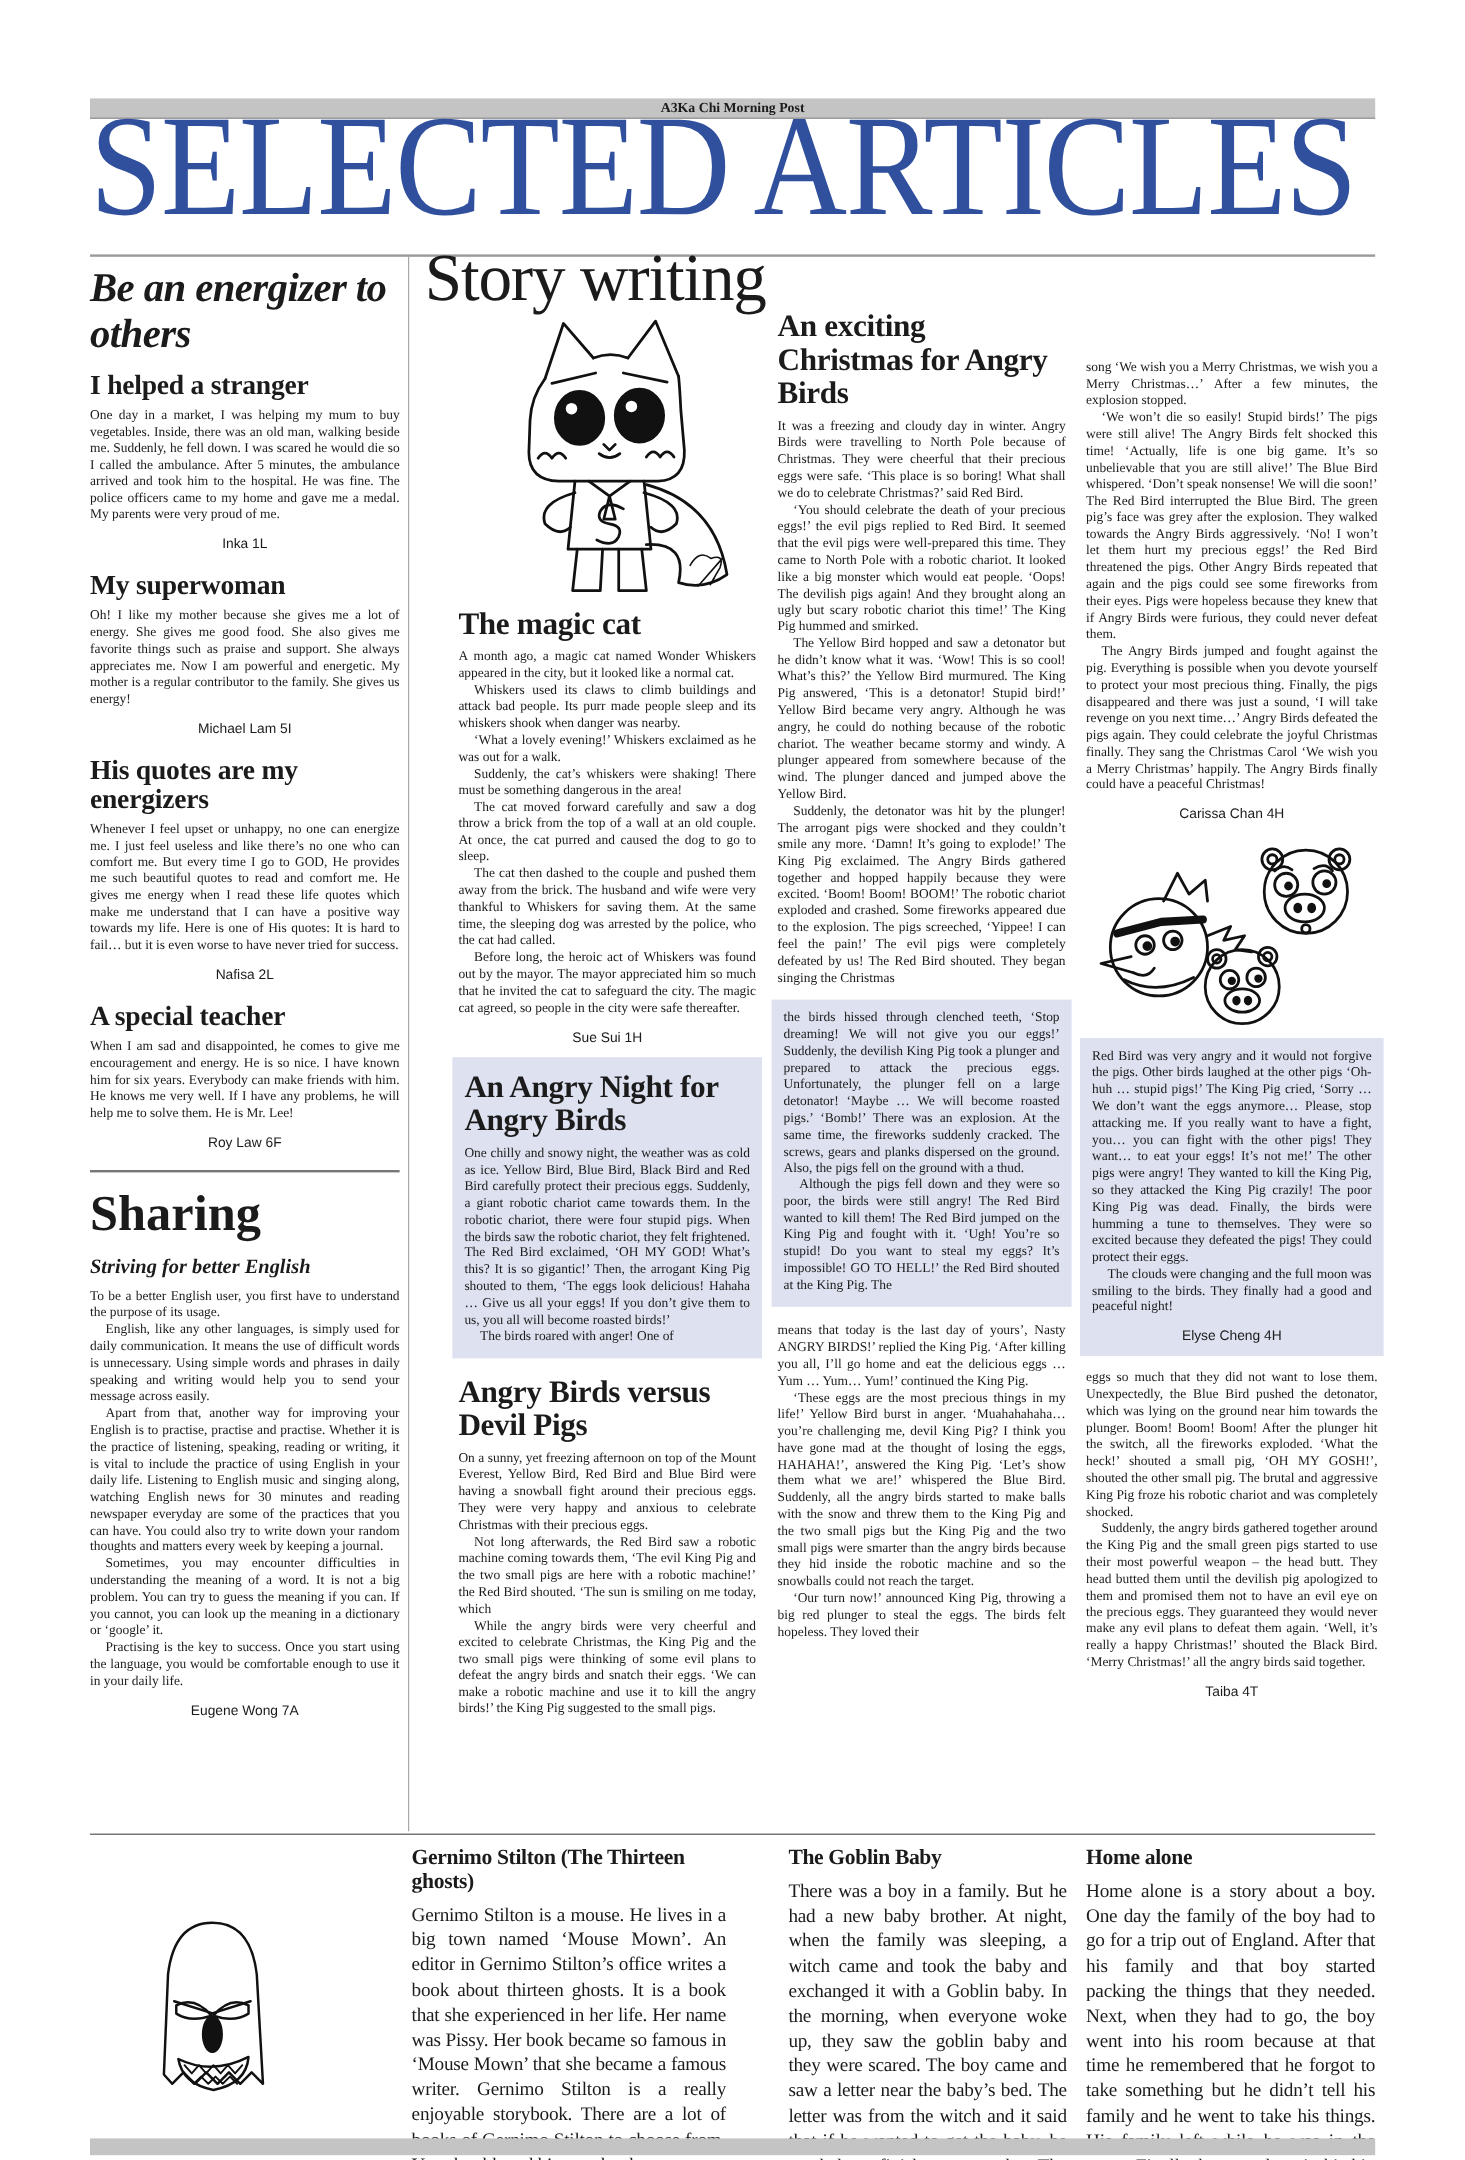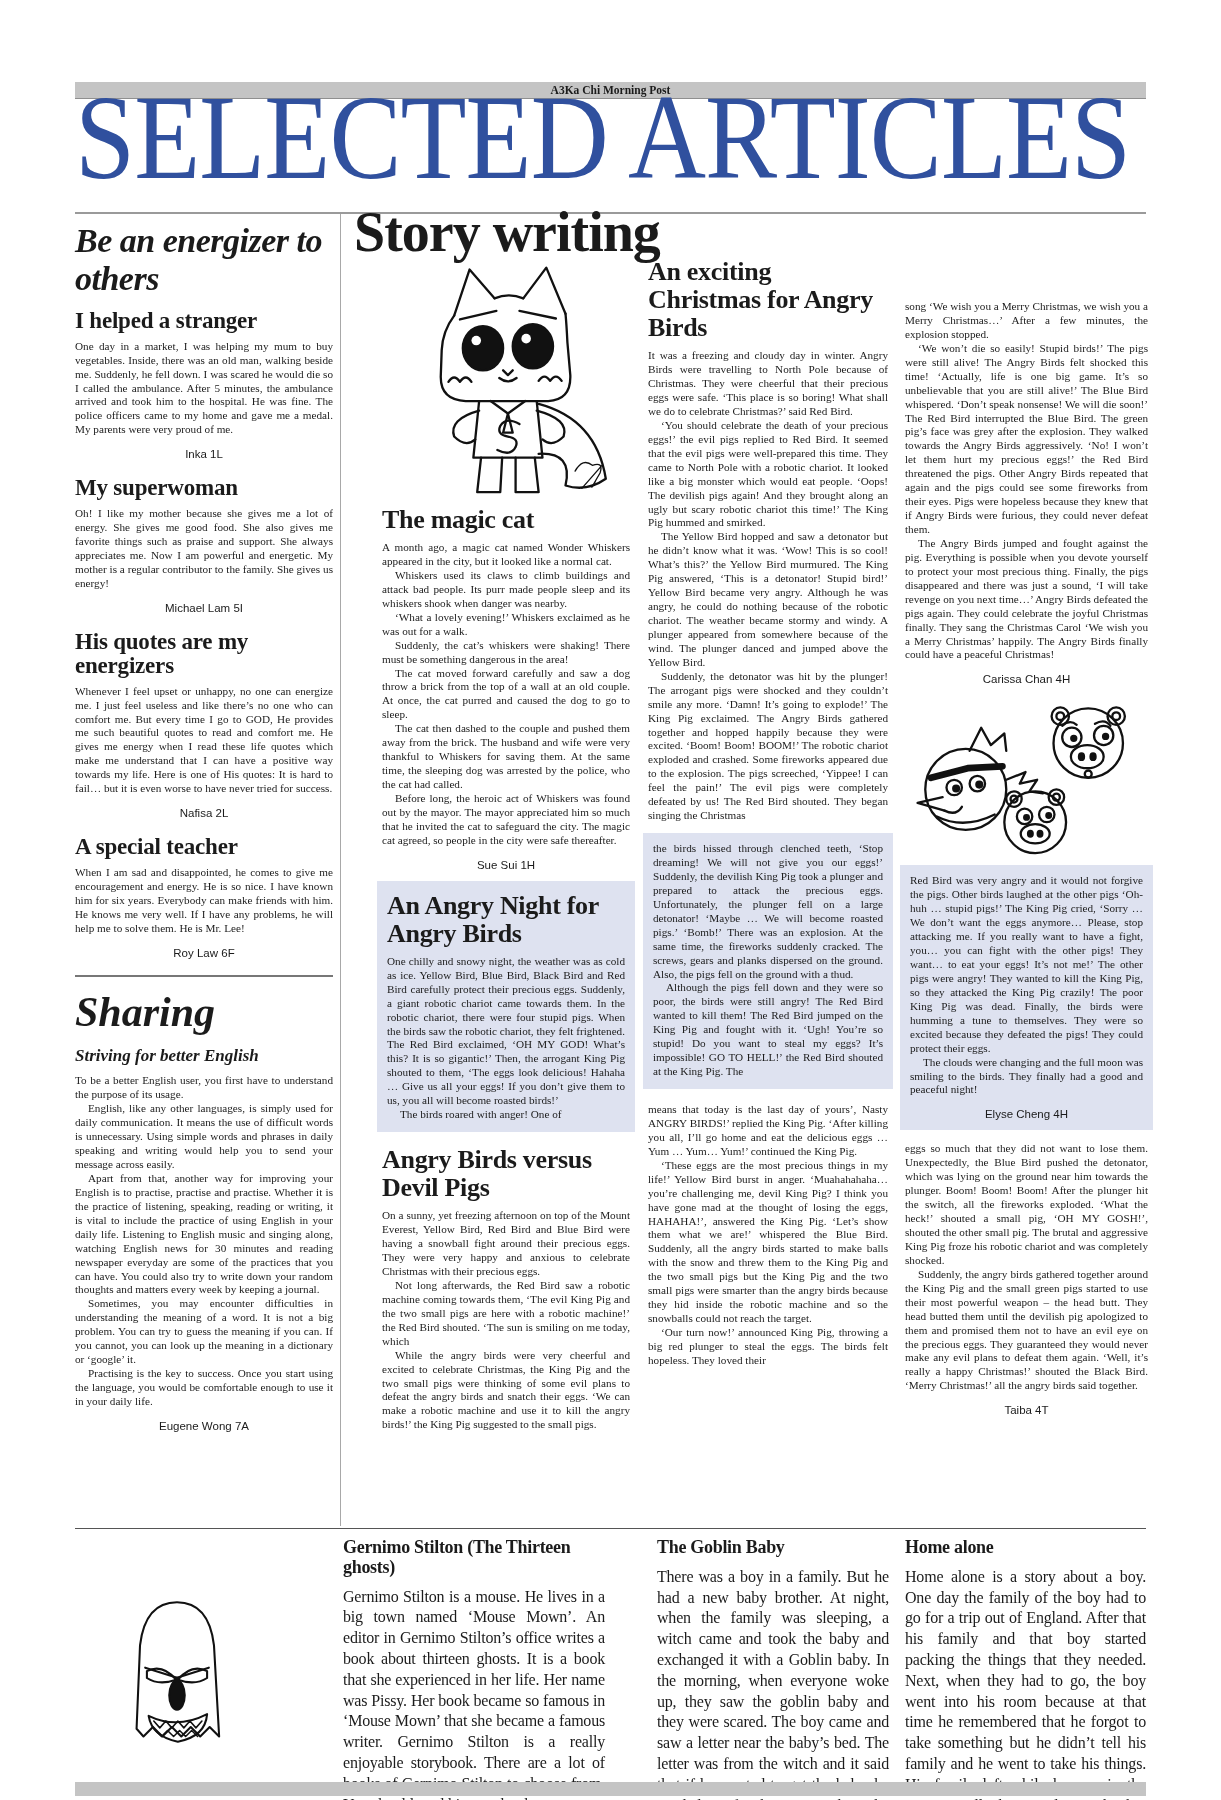--- a/index.html
+++ b/index.html
@@ -40,26 +40,26 @@
   h3.art-head { font-size:23px; line-height:1.04; margin:16px 0 7px; letter-spacing:-0.2px; }
   h3.story-head { font-size:26px; line-height:1.08; margin:0 0 7px; letter-spacing:-0.3px; }
 
   
   .col-left { position:absolute; left:75px; top:222px; width:258px; }
   .section-title-italic {
     font-style:italic; font-weight:bold; font-size:34px; line-height:1.13;
     margin:0 0 6px; letter-spacing:-0.5px;
   }
   .divider { height:2px; background:#777; margin:16px 0 14px; }
-  .sharing-title { font-style:italic; font-weight:bold; font-size:42px; line-height:1.0; margin:6px 0 14px; }
+  .sharing-title { font-weight:bold; font-size:42px; line-height:1.0; margin:6px 0 14px; }
   .striving-title { font-style:italic; font-weight:bold; font-size:17px; line-height:1.1; margin:0 0 9px; }
 
   
   .story { position:absolute; left:352px; top:200px; width:794px; }
-  .story-title { position:absolute; left:2px; top:4px; font-size:56px; line-height:1; margin:0; font-weight:bold; letter-spacing:-1px; }
+  .story-title { position:absolute; left:2px; top:4px; font-size:56px; line-height:1; margin:0; font-weight:normal; letter-spacing:-1px; }
   .colA { position:absolute; left:30px;  top:52px;  width:248px; }
   .colB { position:absolute; left:296px; top:58px;  width:240px; }
   .colC { position:absolute; left:553px; top:100px; width:243px; }
   .highlight { background:#dee2f0; padding:9px 10px 10px; margin:10px -5px 12px; }
   .highlight h3 { margin-top:2px; }
   .illu { display:block; margin:0 auto; }
   .illu-cat { margin-bottom:2px; }
   .illu-birds { margin:8px auto 4px; }
 
   

